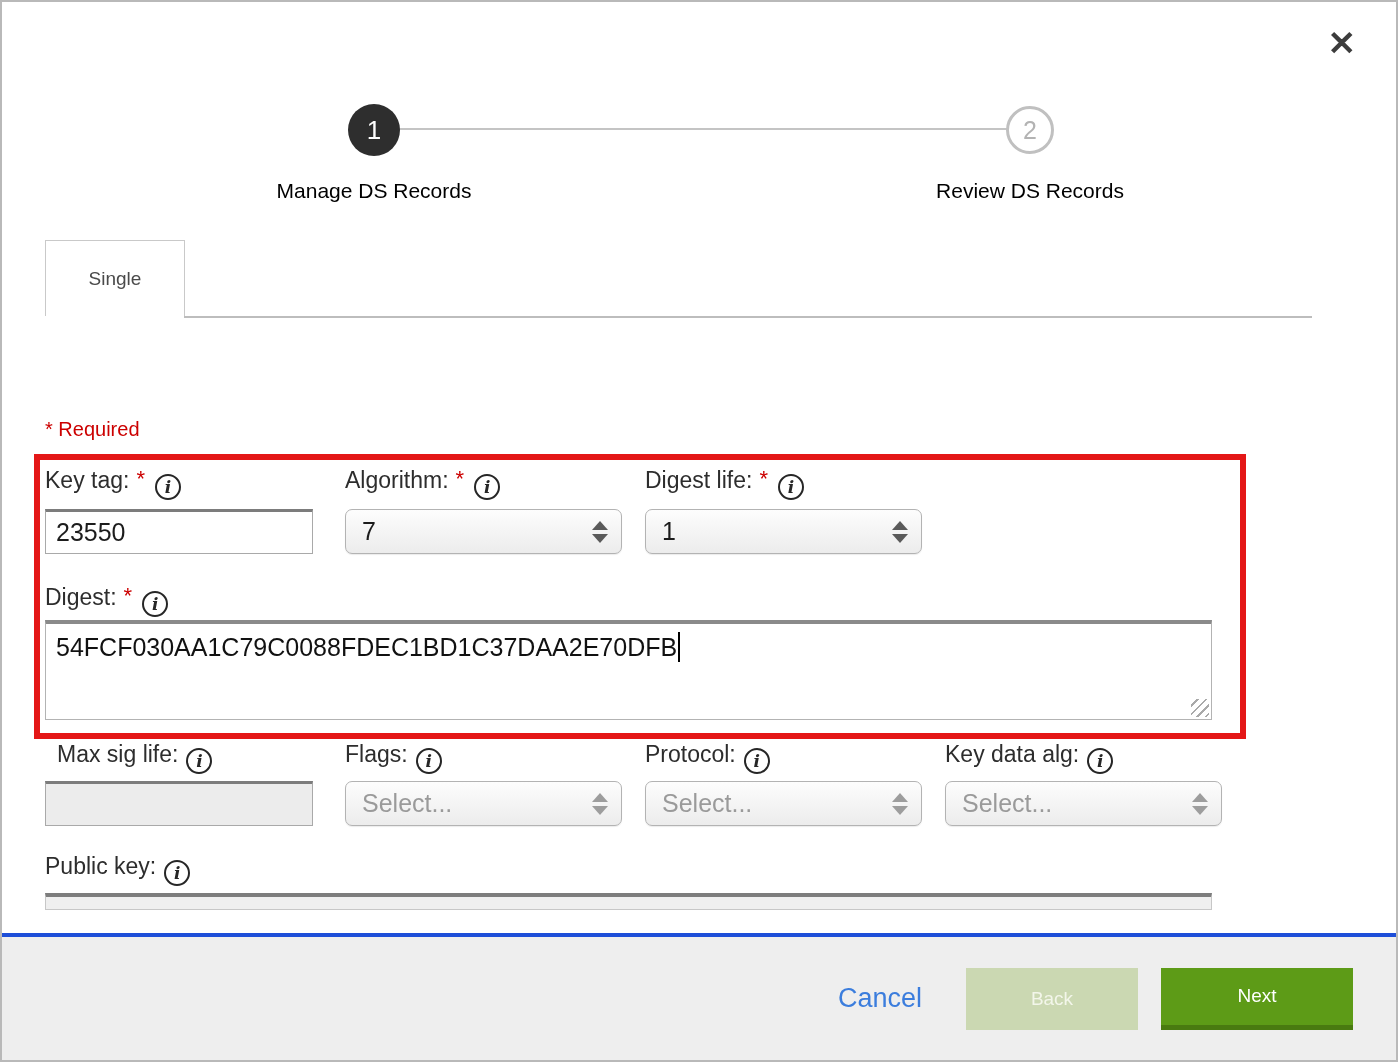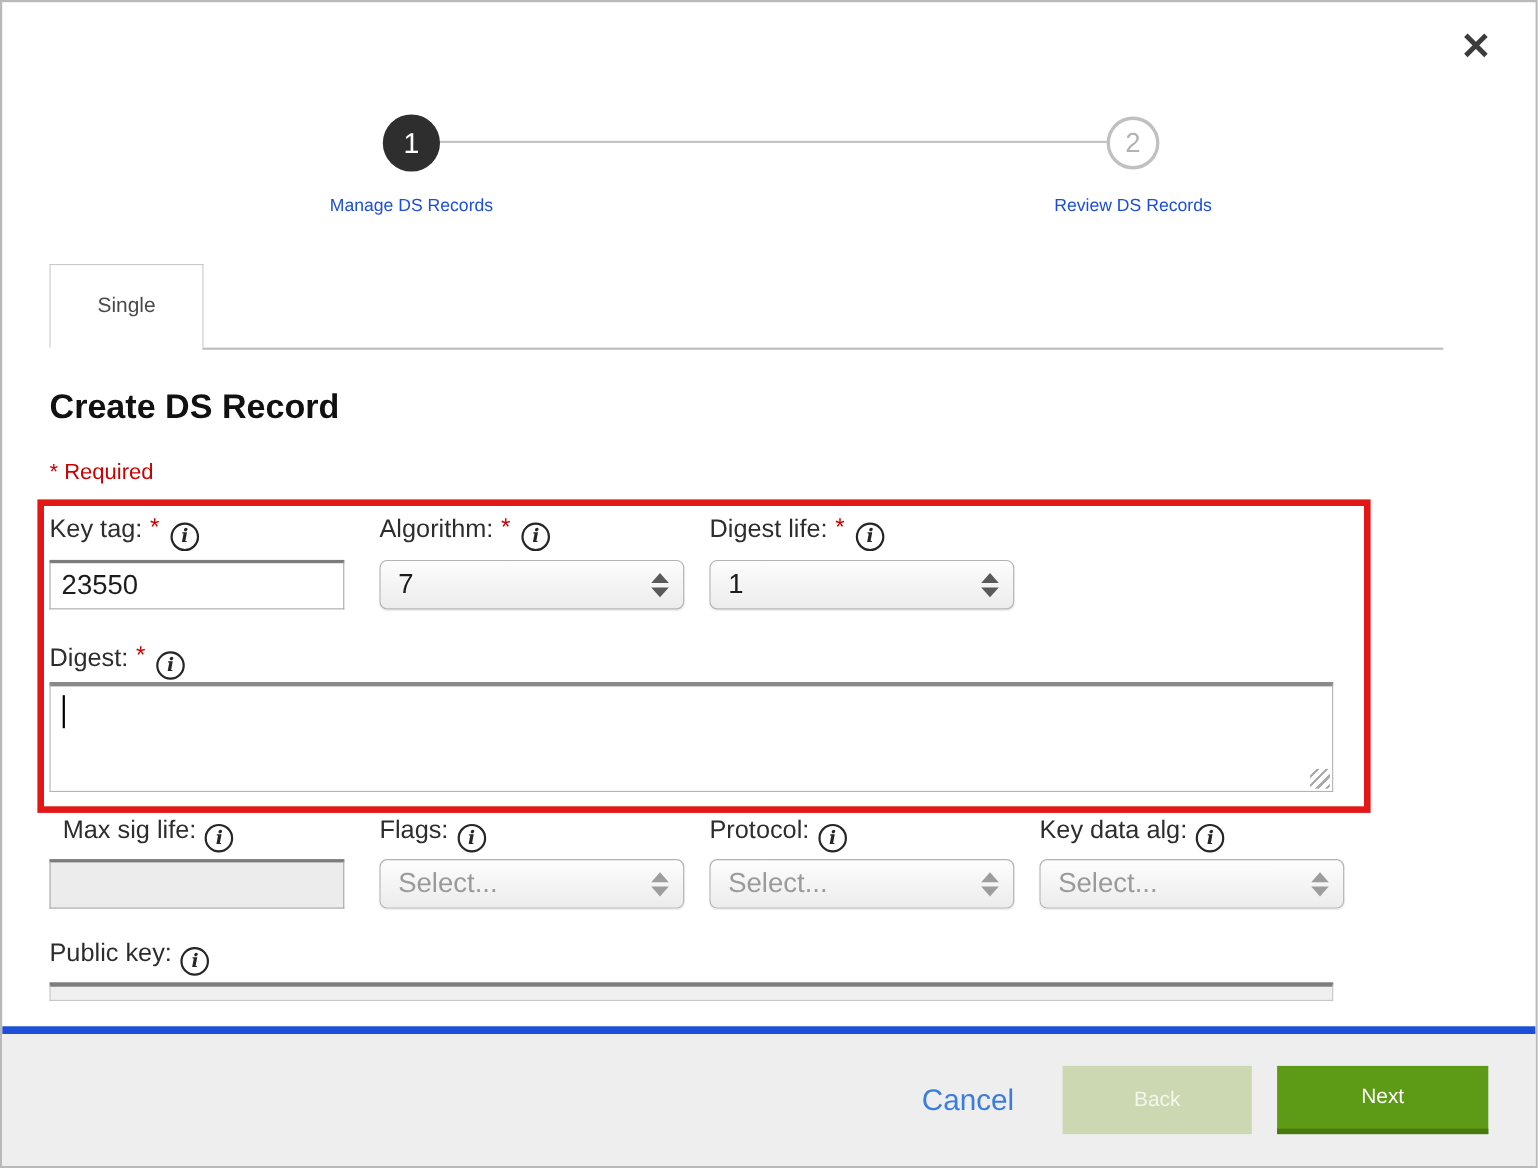--- a/index.html
+++ b/index.html
@@ -23,21 +23,21 @@
   .step-circle.active {
     left:346px; top:102px; width:52px; height:52px; background:#2e2e2e;
     color:#fff; font-size:26px; line-height:52px;
   }
   .step-circle.inactive {
     left:1004px; top:104px; width:48px; height:48px; background:#fff;
     border:3px solid #c0c0c0; color:#b3b3b3; font-size:25px; line-height:42px;
   }
   .step-label {
     position:absolute; top:177px; transform:translateX(-50%);
-    font-size:16px; color:#1d4ed8; white-space:nowrap;
+    font-size:21px; color:#000000; white-space:nowrap;
   }
   .step-label.s1 { left:372px; }
   .step-label.s2 { left:1028px; }
 
   
   .tab { position:absolute; top:238px; height:76px; text-align:center; font-size:19px; line-height:76px; cursor:pointer; }
   .tab.active {
     left:43px; width:140px; border:1px solid #c9c9c9; border-bottom:none;
     background:#fff; color:#4a4a4a; z-index:3;
   }
@@ -104,21 +104,21 @@
 
   
   .pubkey-stub {
     position:absolute; left:43px; top:891px; width:1167px; height:17px;
     background:#efefef; border:1px solid #c7c7c7; border-top:4px solid #7d7d7d;
   }
 
   
   .footer {
     position:absolute; left:0; bottom:0; width:100%; height:127px;
-    background:#eee; border-top:7px solid #1d4ed8;
+    background:#eee; border-top:4px solid #1d4ed8;
     display:flex; align-items:center; justify-content:flex-end;
     padding-right:43px;
   }
   .cancel-link { font-size:27px; color:#3b7ddd; cursor:pointer; margin-right:44px; }
   .btn { height:62px; font-family:"Liberation Sans", sans-serif; font-size:19px; text-align:center; cursor:pointer; border:none; }
   .btn.back { width:172px; background:#cbd8b2; color:#f3f6ea; margin-right:23px; }
   .btn.next { width:192px; background:#5d9b17; border-bottom:5px solid #497a10; color:#fff; }
 </style>
 </head>
 <body>
@@ -129,21 +129,20 @@
 
   <div class="step-line"></div>
   <div class="step-circle active">1</div>
   <div class="step-circle inactive">2</div>
   <div class="step-label s1">Manage DS Records</div>
   <div class="step-label s2">Review DS Records</div>
 
   <div class="tab active">Single</div>
   <div class="tab-baseline"></div>
 
-  <div class="page-title">Create DS Record</div>
   <div class="required-note">* Required</div>
 
   <div class="annotation-box"></div>
 
   <div class="field-label" style="left:43px; top:465px;">
     <span>Key tag:</span><span class="req-star">*</span><span class="info-icon">i</span>
   </div>
   <div class="field-label" style="left:343px; top:465px;">
     <span>Algorithm:</span><span class="req-star">*</span><span class="info-icon">i</span>
   </div>
@@ -164,21 +163,21 @@
     <span class="sel-arrows">
         <span class="up"></span>
         <span class="down"></span>
       </span>
   </div>
 
   <div class="field-label" style="left:43px; top:582px;">
     <span>Digest:</span><span class="req-star">*</span><span class="info-icon">i</span>
   </div>
   <div class="textarea-box">
-    <span class="caret"></span>
+    <span>54FCF030AA1C79C0088FDEC1BD1C37DAA2E70DFB</span><span class="caret"></span>
     <span class="resize-handle"></span>
   </div>
 
   <div class="field-label" style="left:55px; top:739px;">
     <span>Max sig life:</span><span class="info-icon">i</span>
   </div>
   <div class="field-label" style="left:343px; top:739px;">
     <span>Flags:</span><span class="info-icon">i</span>
   </div>
   <div class="field-label" style="left:643px; top:739px;">

